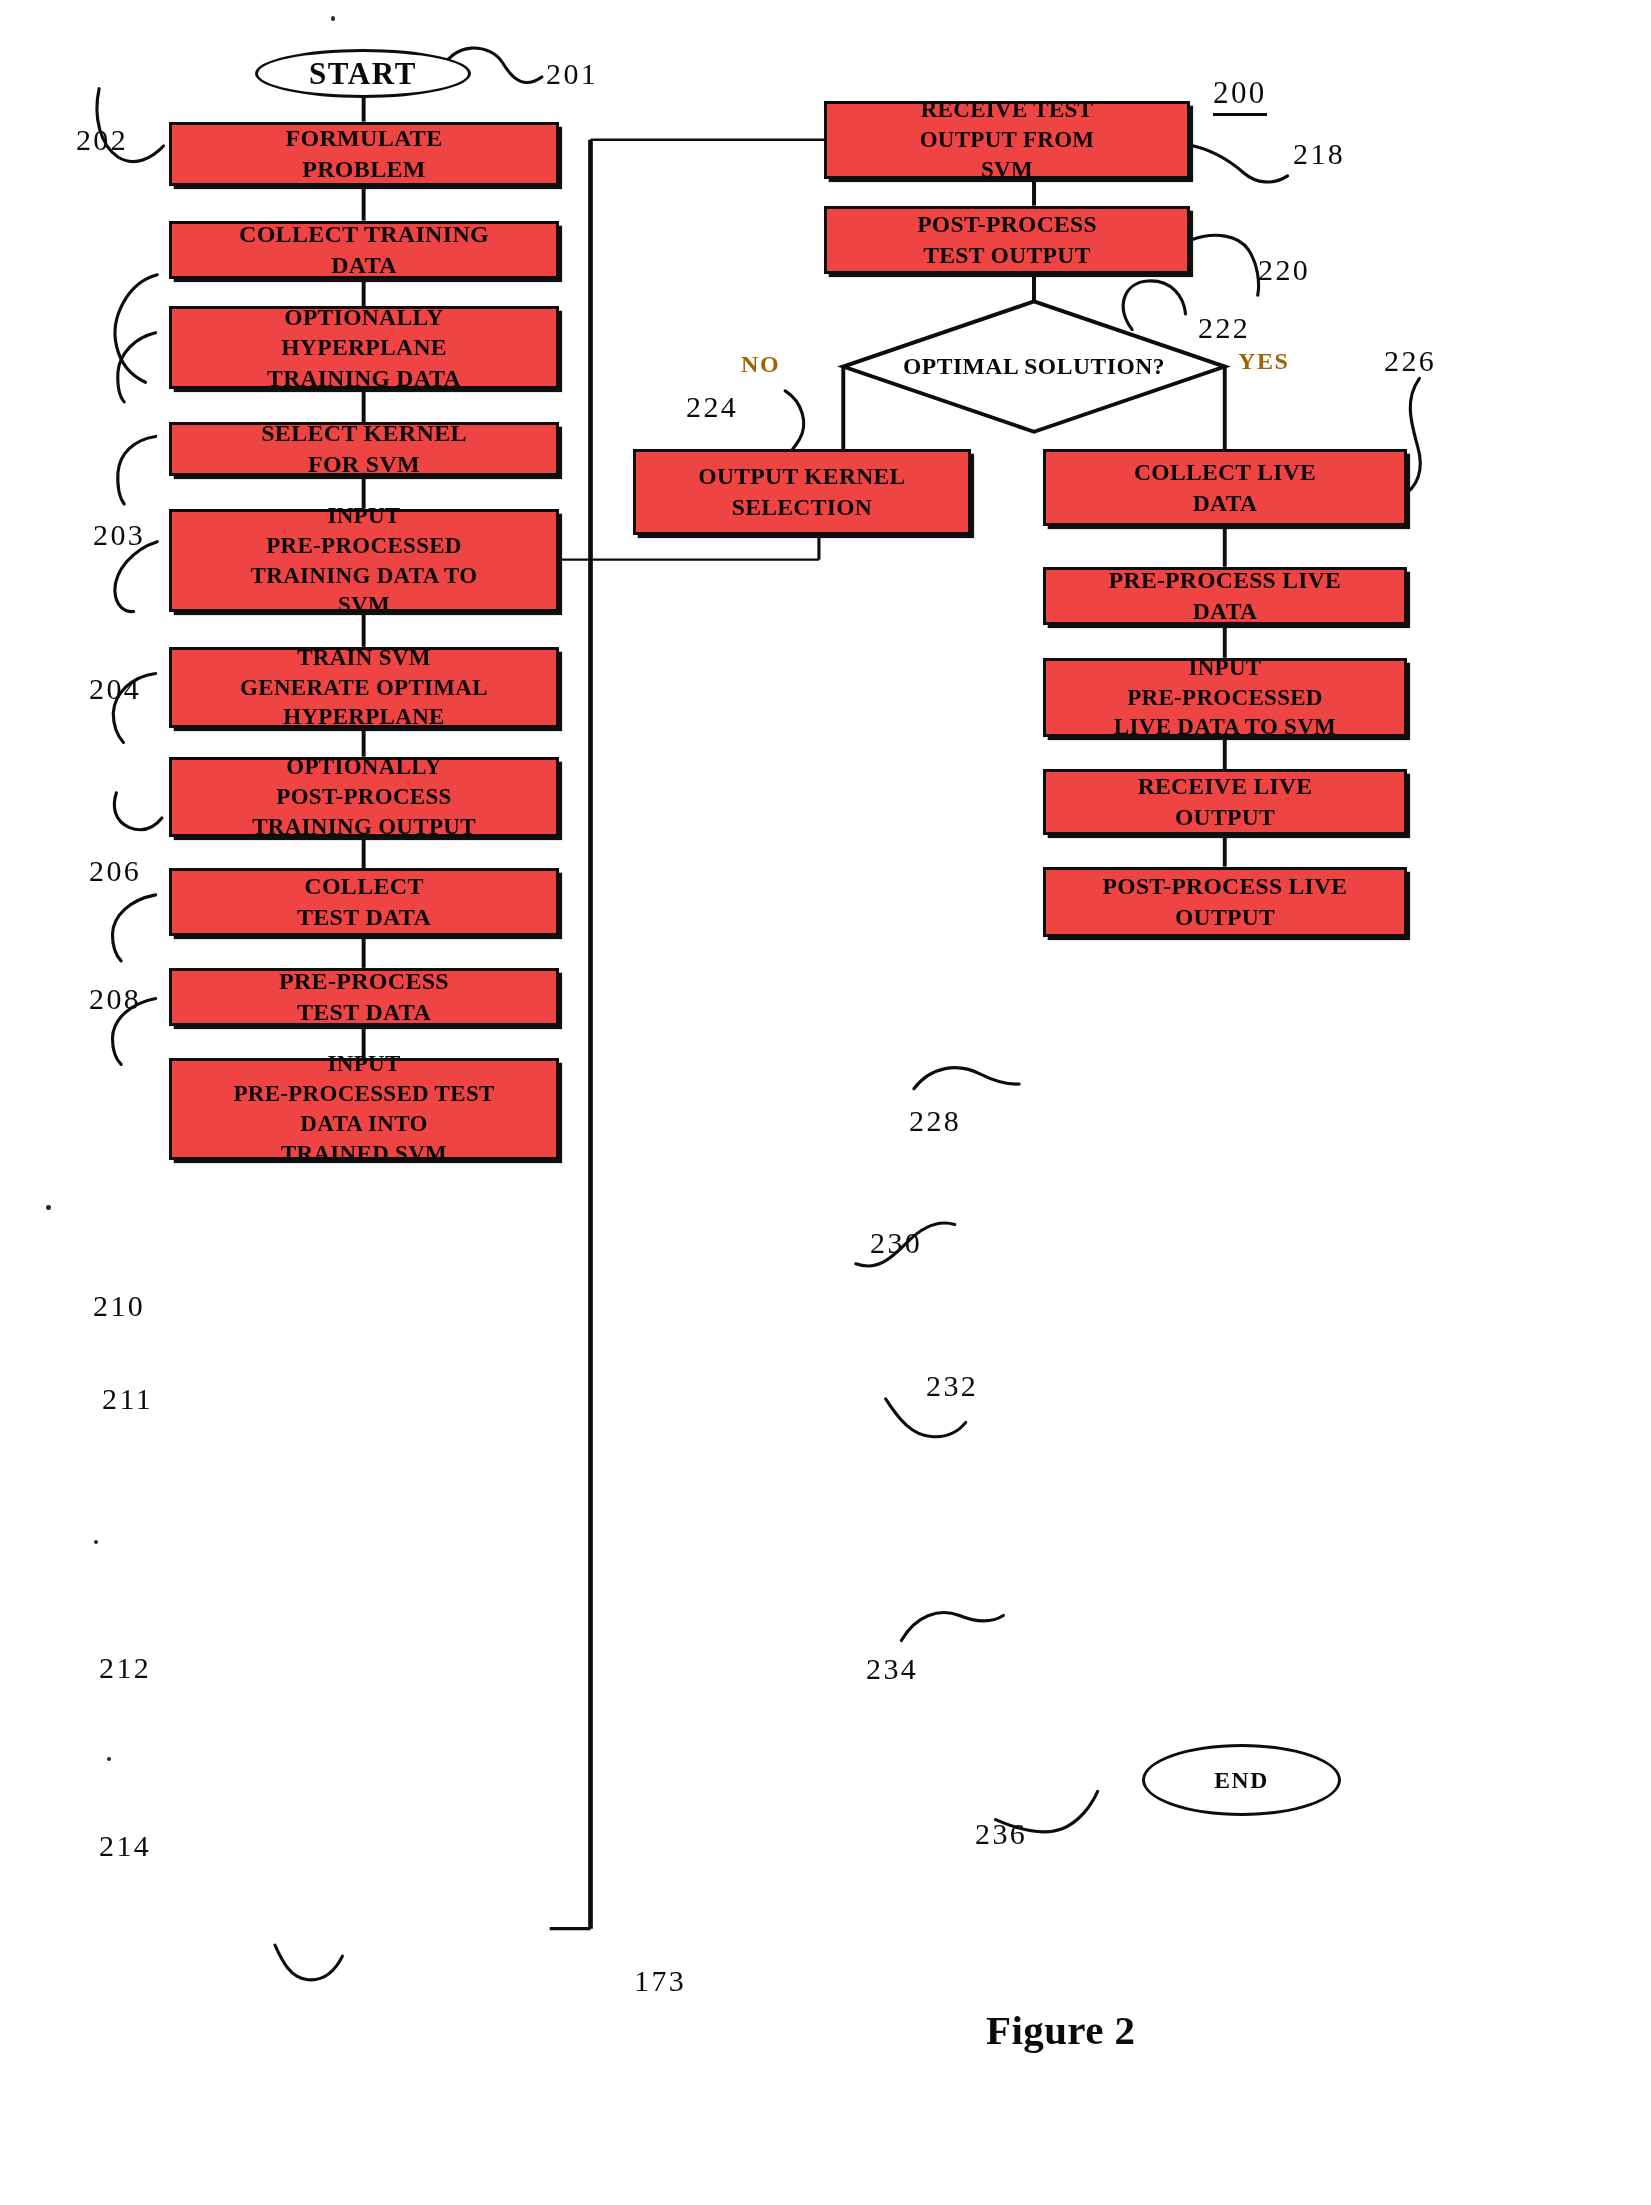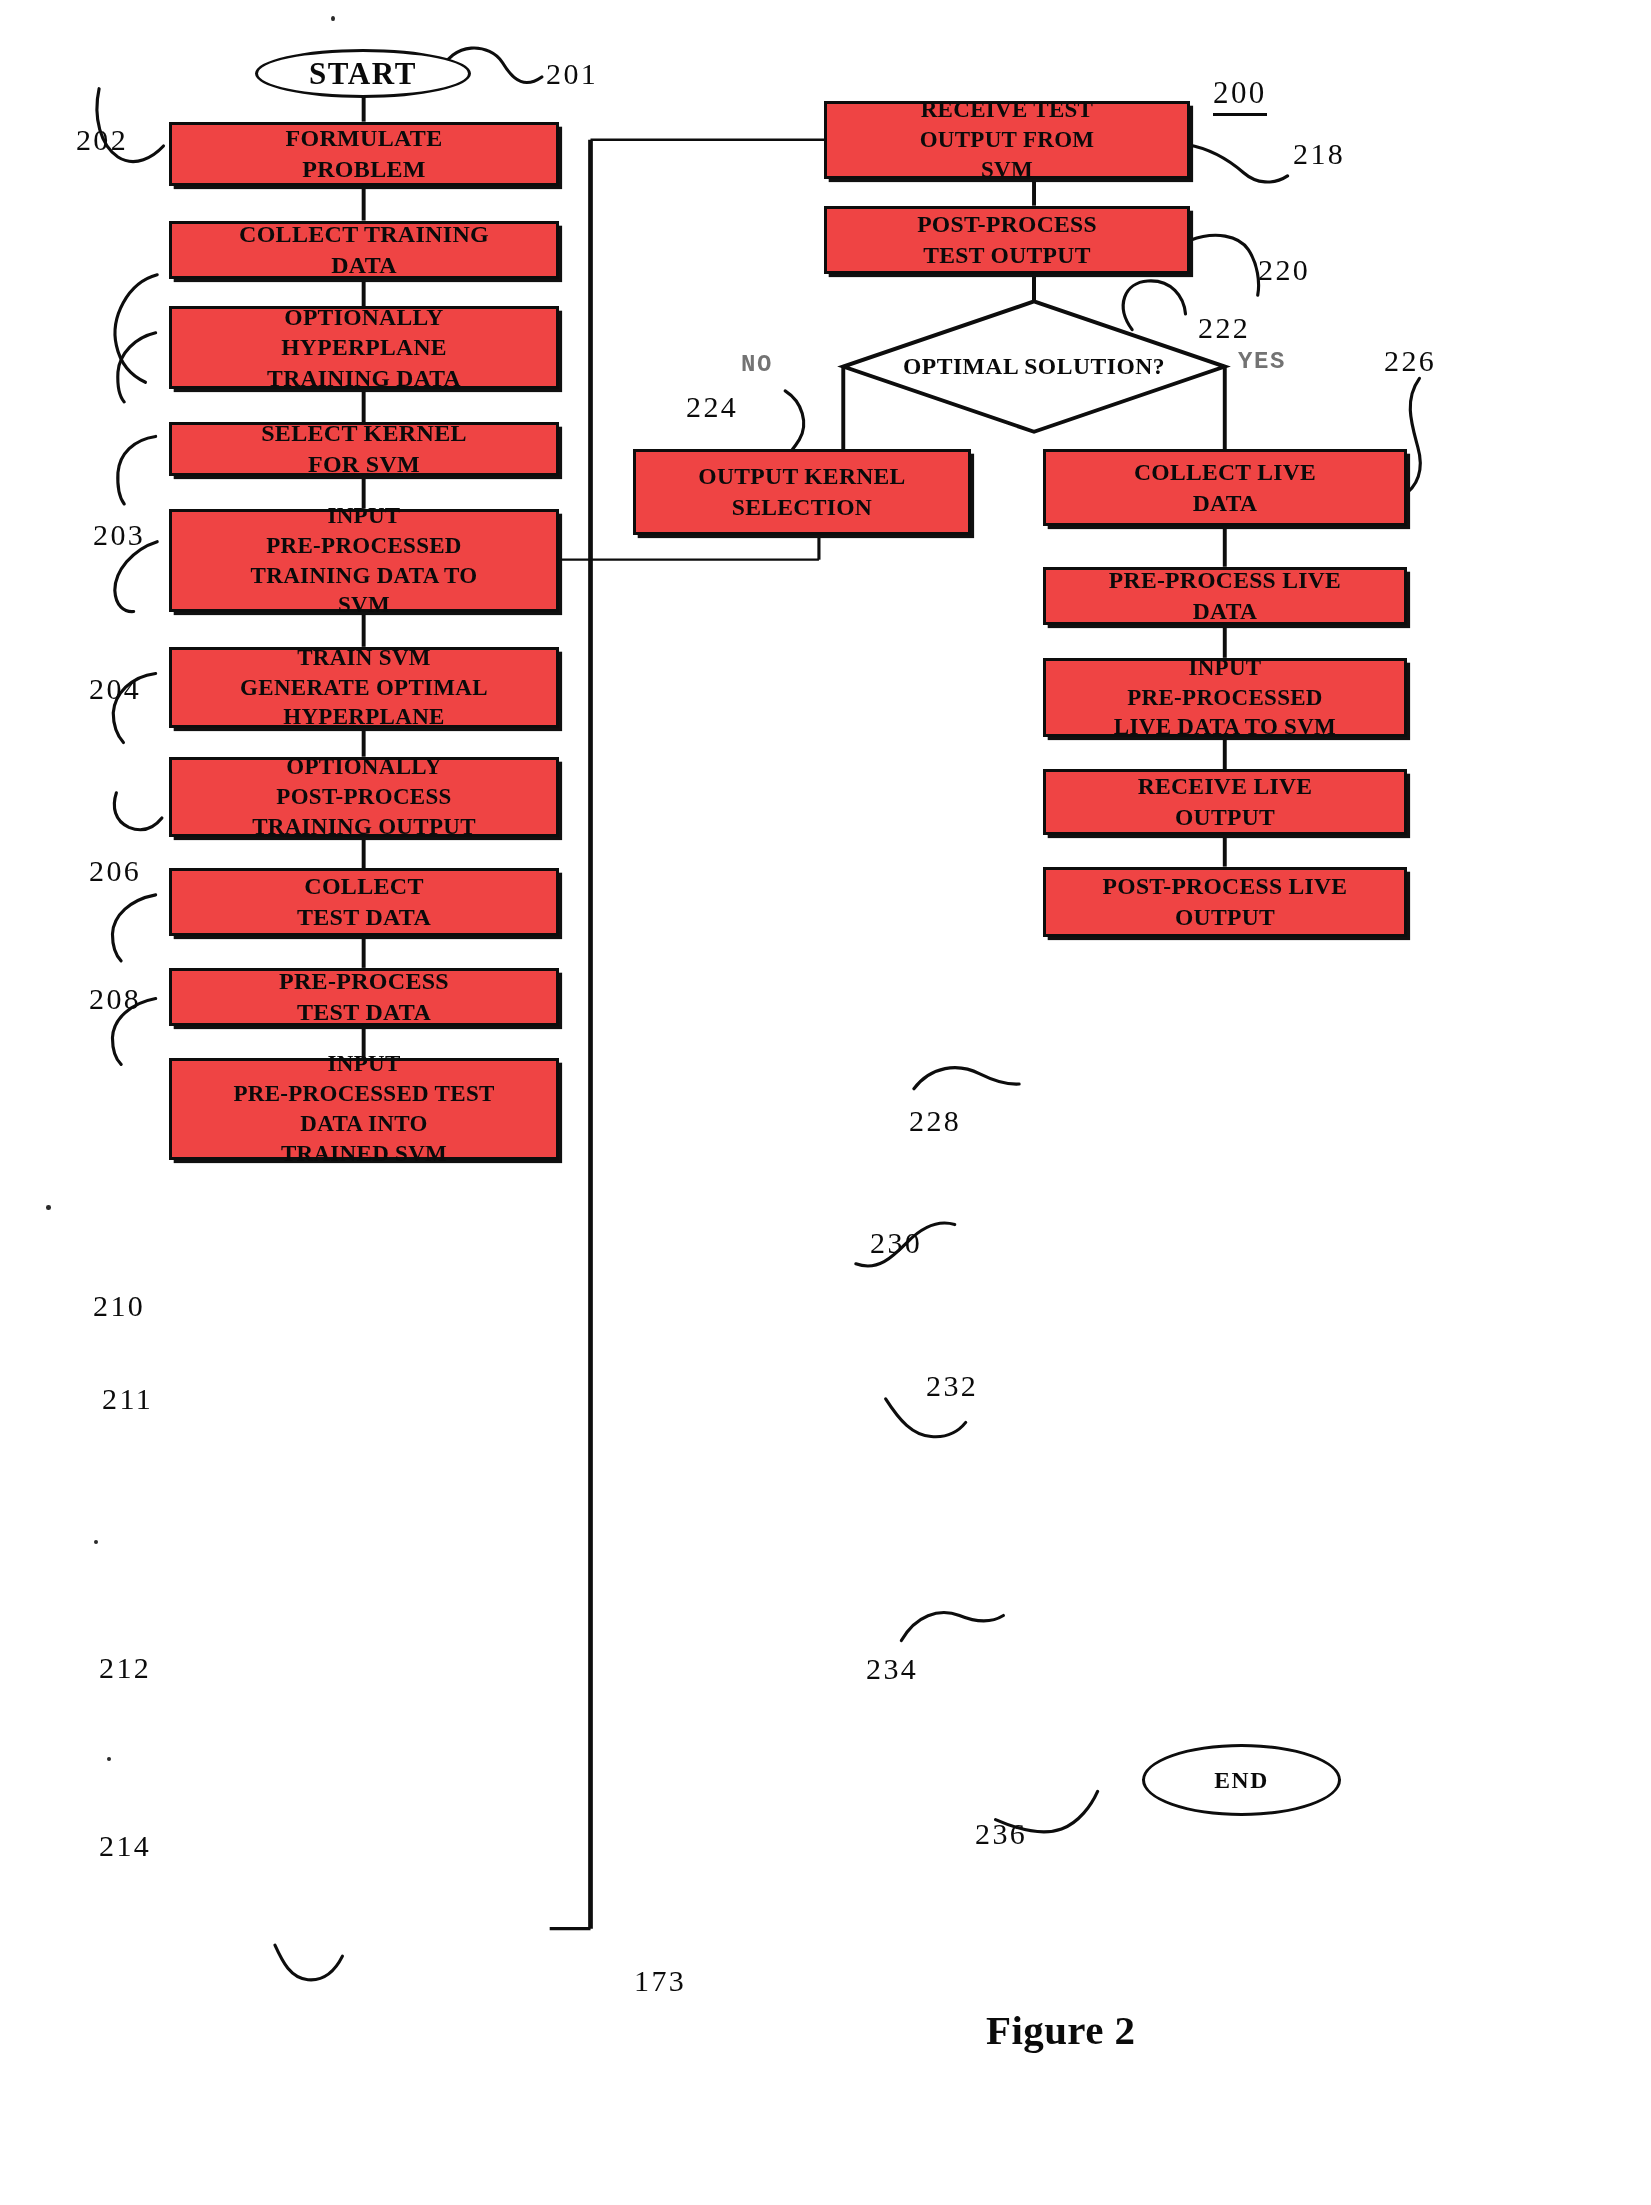--- a/index.html
+++ b/index.html
@@ -50,23 +50,23 @@
 
   .ref{
     position:absolute;
     font-family:"Liberation Serif", serif;
     font-size:30px;font-weight:400;letter-spacing:2.4px;
     color:#0b0b0b;
     white-space:nowrap;
   }
   .branch{
     position:absolute;
-    font-family:Liberation Mono, monospace;
+    font-family:Liberation Serif, serif;
     font-size:24px;font-weight:700;letter-spacing:1.6px;
-    color:#737373;white-space:nowrap;
+    color:#a16207;white-space:nowrap;
   }
   .figtitle{
     position:absolute;
     font-family:"Liberation Serif", serif;
     font-weight:700;font-size:41px;letter-spacing:0.4px;
     color:#0b0b0b;white-space:nowrap;
   }
   .diagnum{
     position:absolute;
     font-family:"Liberation Serif", serif;

